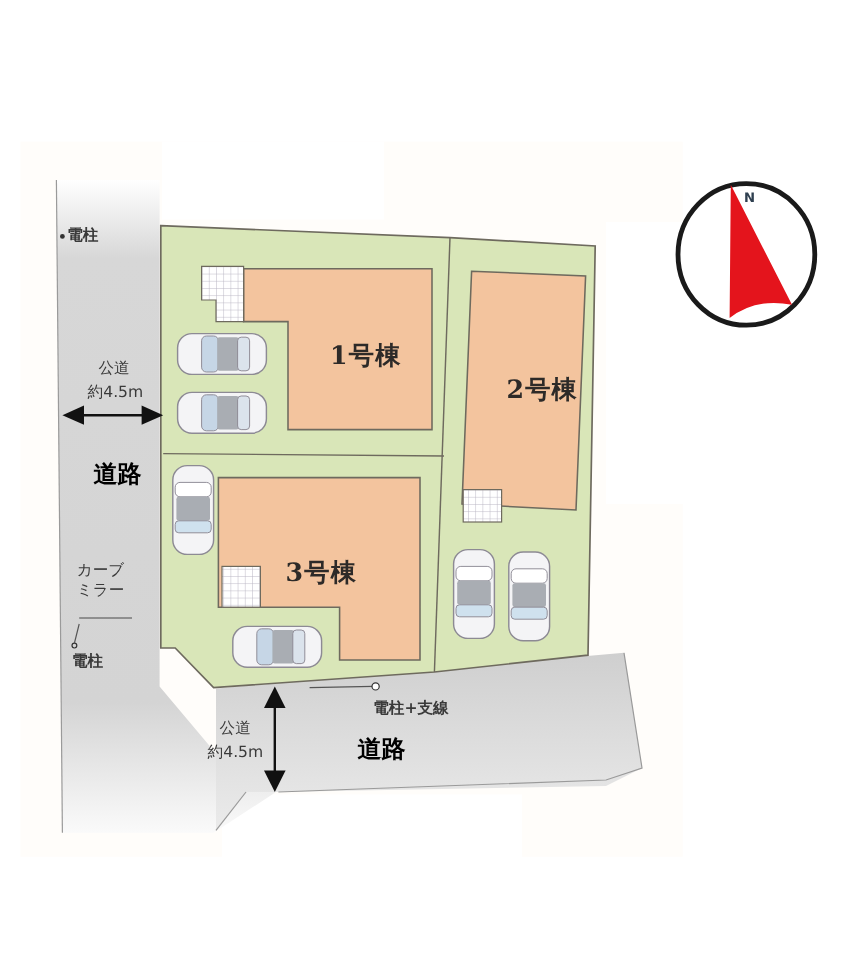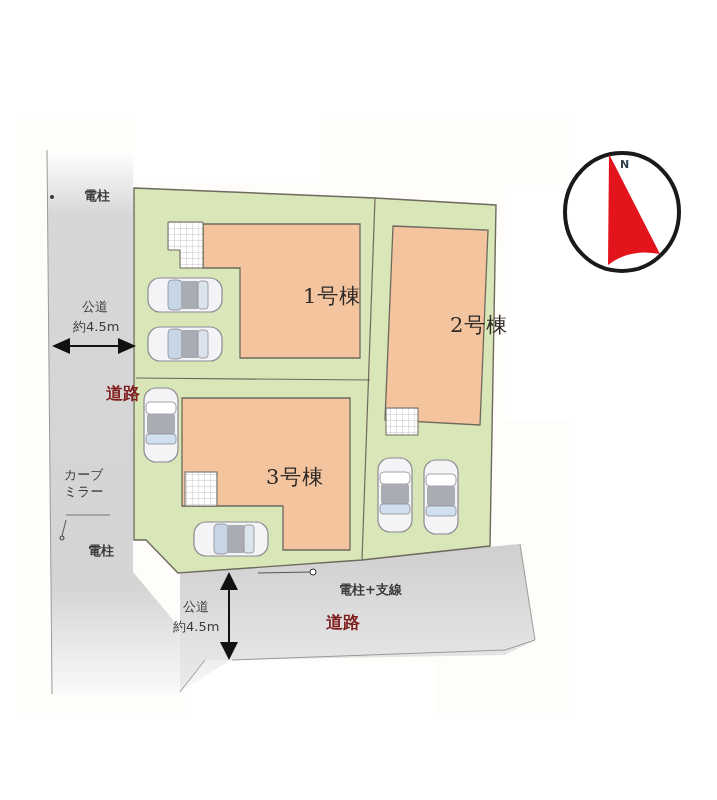--- a/index.html
+++ b/index.html
@@ -5,25 +5,25 @@
     html, body { margin: 0; padding: 0; background: #ffffff; }
     body { width: 717px; height: 800px; position: relative; overflow: hidden;
            font-family: "DejaVu Serif", serif; }
     .canvas { position: absolute; left: 0; top: 0; width: 717px; height: 800px; }
     .bg-panel { position: absolute; left: 17px; top: 118px; width: 552px; height: 596px; background: #fffdfa; }
     .bg-white-patch-1 { position: absolute; left: 135px; top: 118px; width: 185px; height: 65px; background: #ffffff; }
     .bg-white-patch-2 { position: absolute; left: 505px; top: 185px; width: 64px; height: 235px; background: #ffffff; }
     .bg-white-patch-3 { position: absolute; left: 185px; top: 662px; width: 250px; height: 52px; background: #ffffff; }
     svg { position: absolute; left: 0; top: 0; }
     .lbl { position: absolute; white-space: nowrap; color: #3a3a3a; }
-    .lbl-serif { font-family: "DejaVu Serif", serif; margin-left: 28px; }
+    .lbl-serif { font-family: "DejaVu Serif", serif; }
     .lbl-sans { font-family: "DejaVu Sans", sans-serif; }
-    .bldg-label { font-size: 21px; color: #2d2a28; letter-spacing: 1px; }
+    .bldg-label { font-size: 21px; color: #2d2a28; letter-spacing: 1px; font-weight: bold; }
     .small { font-size: 13px; }
-    .road-label { font-size: 17px; color: #7f1d1d; }
+    .road-label { font-size: 20px; color: #000000; }
   </style>
 </head>
 <body>
 
 <div class="canvas">
   <div class="bg-panel"></div>
   <div class="bg-white-patch-1"></div>
   <div class="bg-white-patch-2"></div>
   <div class="bg-white-patch-3"></div>
 

